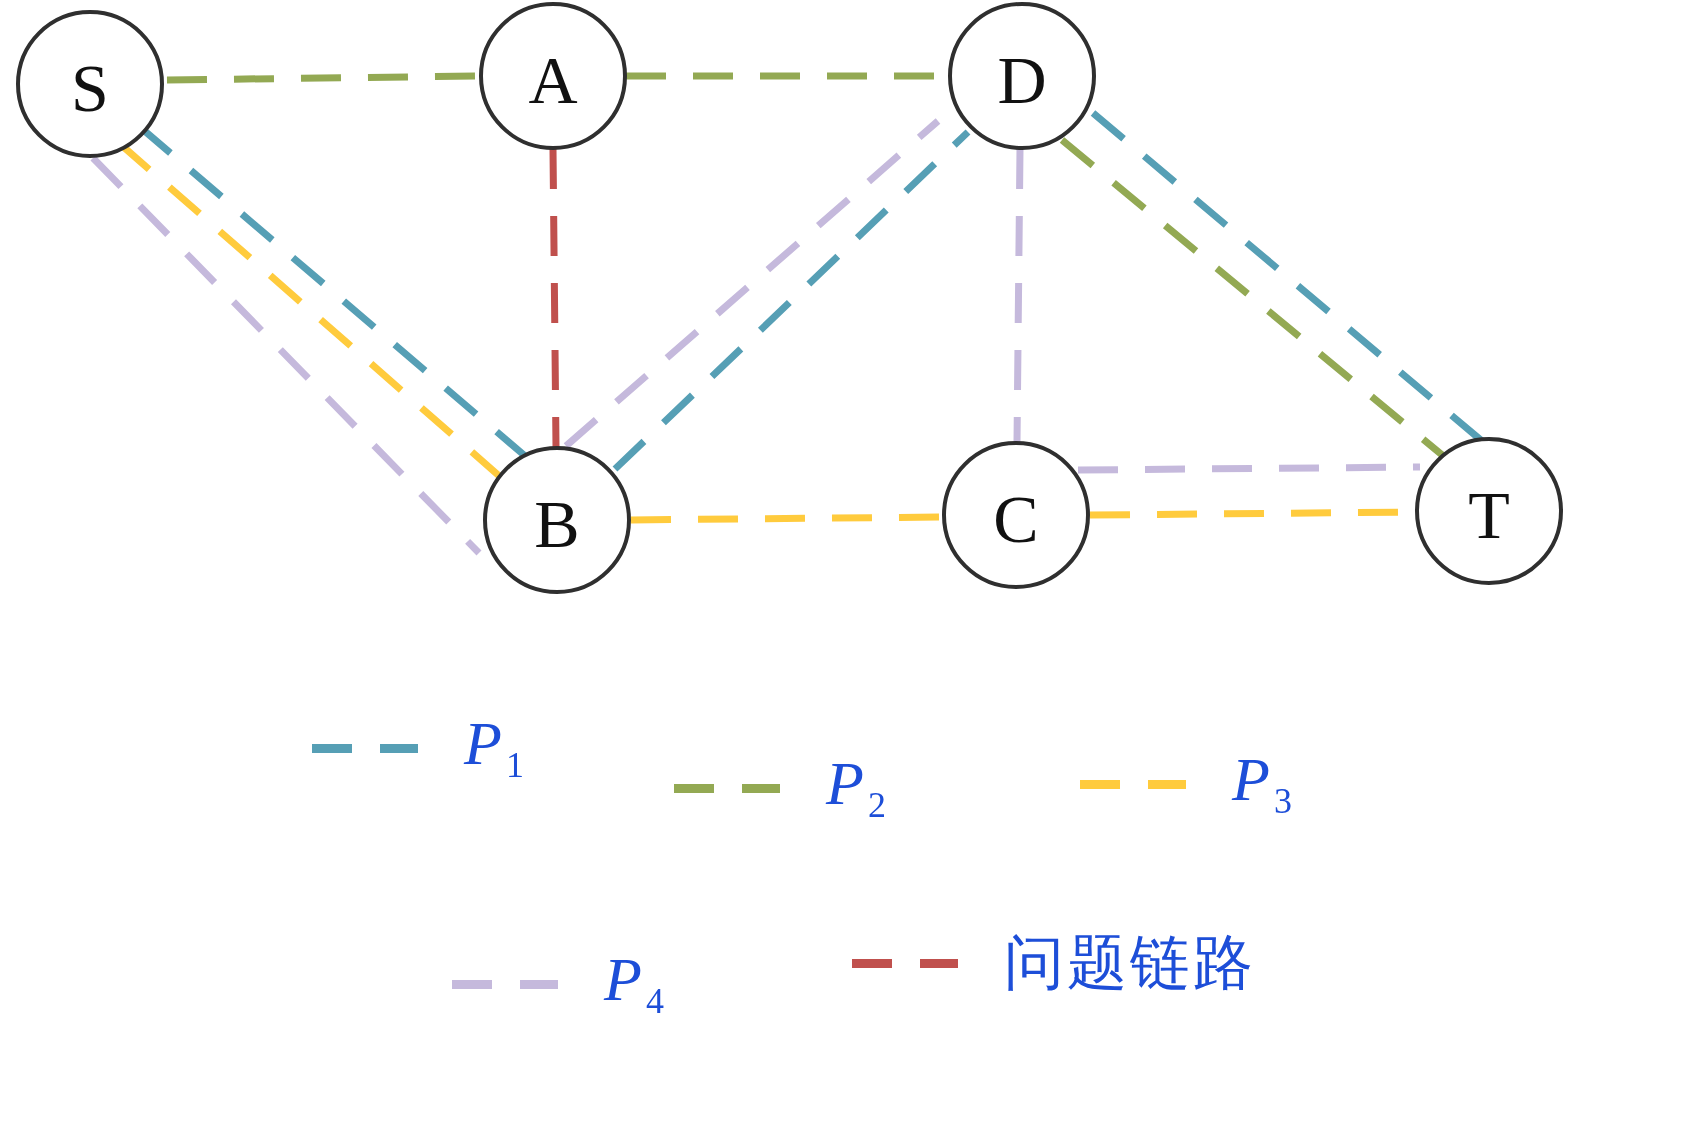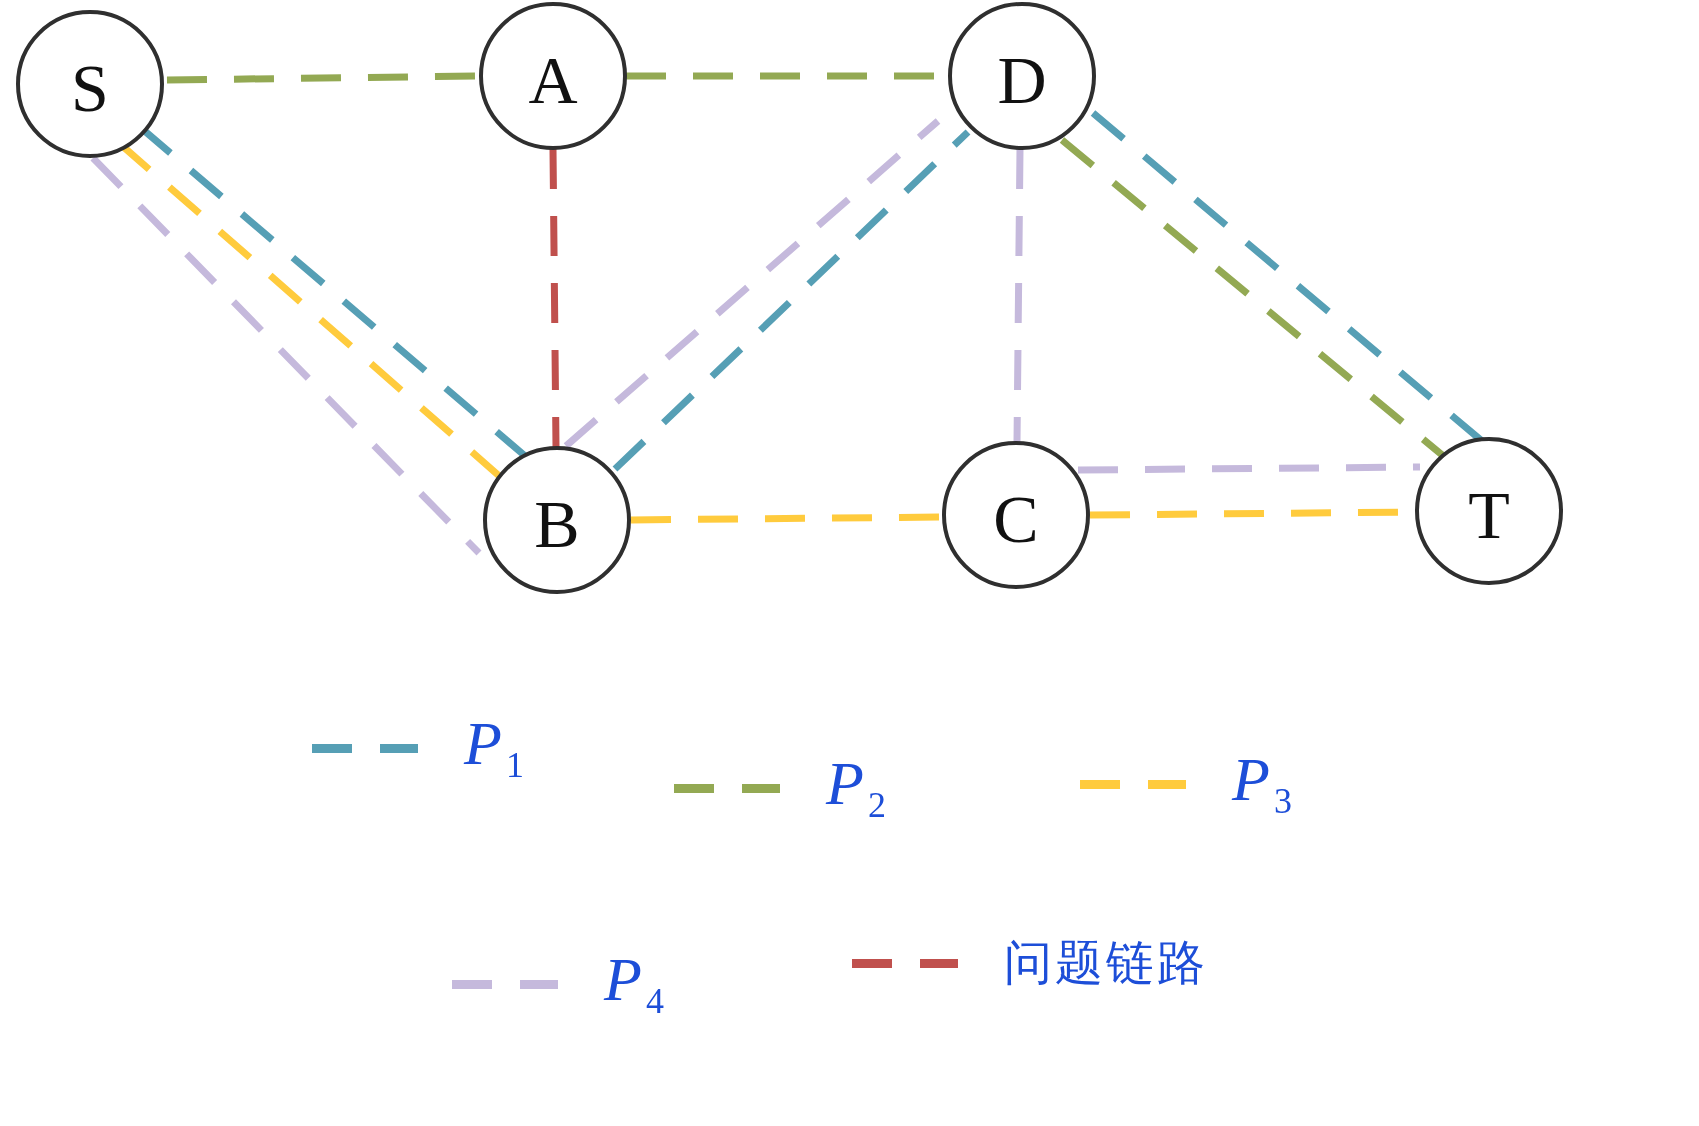--- a/index.html
+++ b/index.html
@@ -38,21 +38,21 @@
     white-space: nowrap;
   }
   .lbl sub {
     font-size: 0.58em;
     font-style: normal;
     vertical-align: sub;
     margin-left: 4px;
   }
   .lbl.cjk {
     font-style: normal;
-    font-size: 48px;
+    font-size: 60px;
     letter-spacing: 3px;
     font-family: "Liberation Serif", "DejaVu Sans", serif;
   }
 </style>
 </head>
 <body>
 
 <svg id="graph-canvas" width="1699" height="680" viewBox="0 0 1699 680">
     <line x1="167" y1="80" x2="482" y2="76" stroke="#93A953" stroke-width="7" stroke-dasharray="40 27" stroke-linecap="butt"></line>
     <line x1="626" y1="76" x2="949" y2="76" stroke="#93A953" stroke-width="7" stroke-dasharray="40 27" stroke-linecap="butt"></line>

